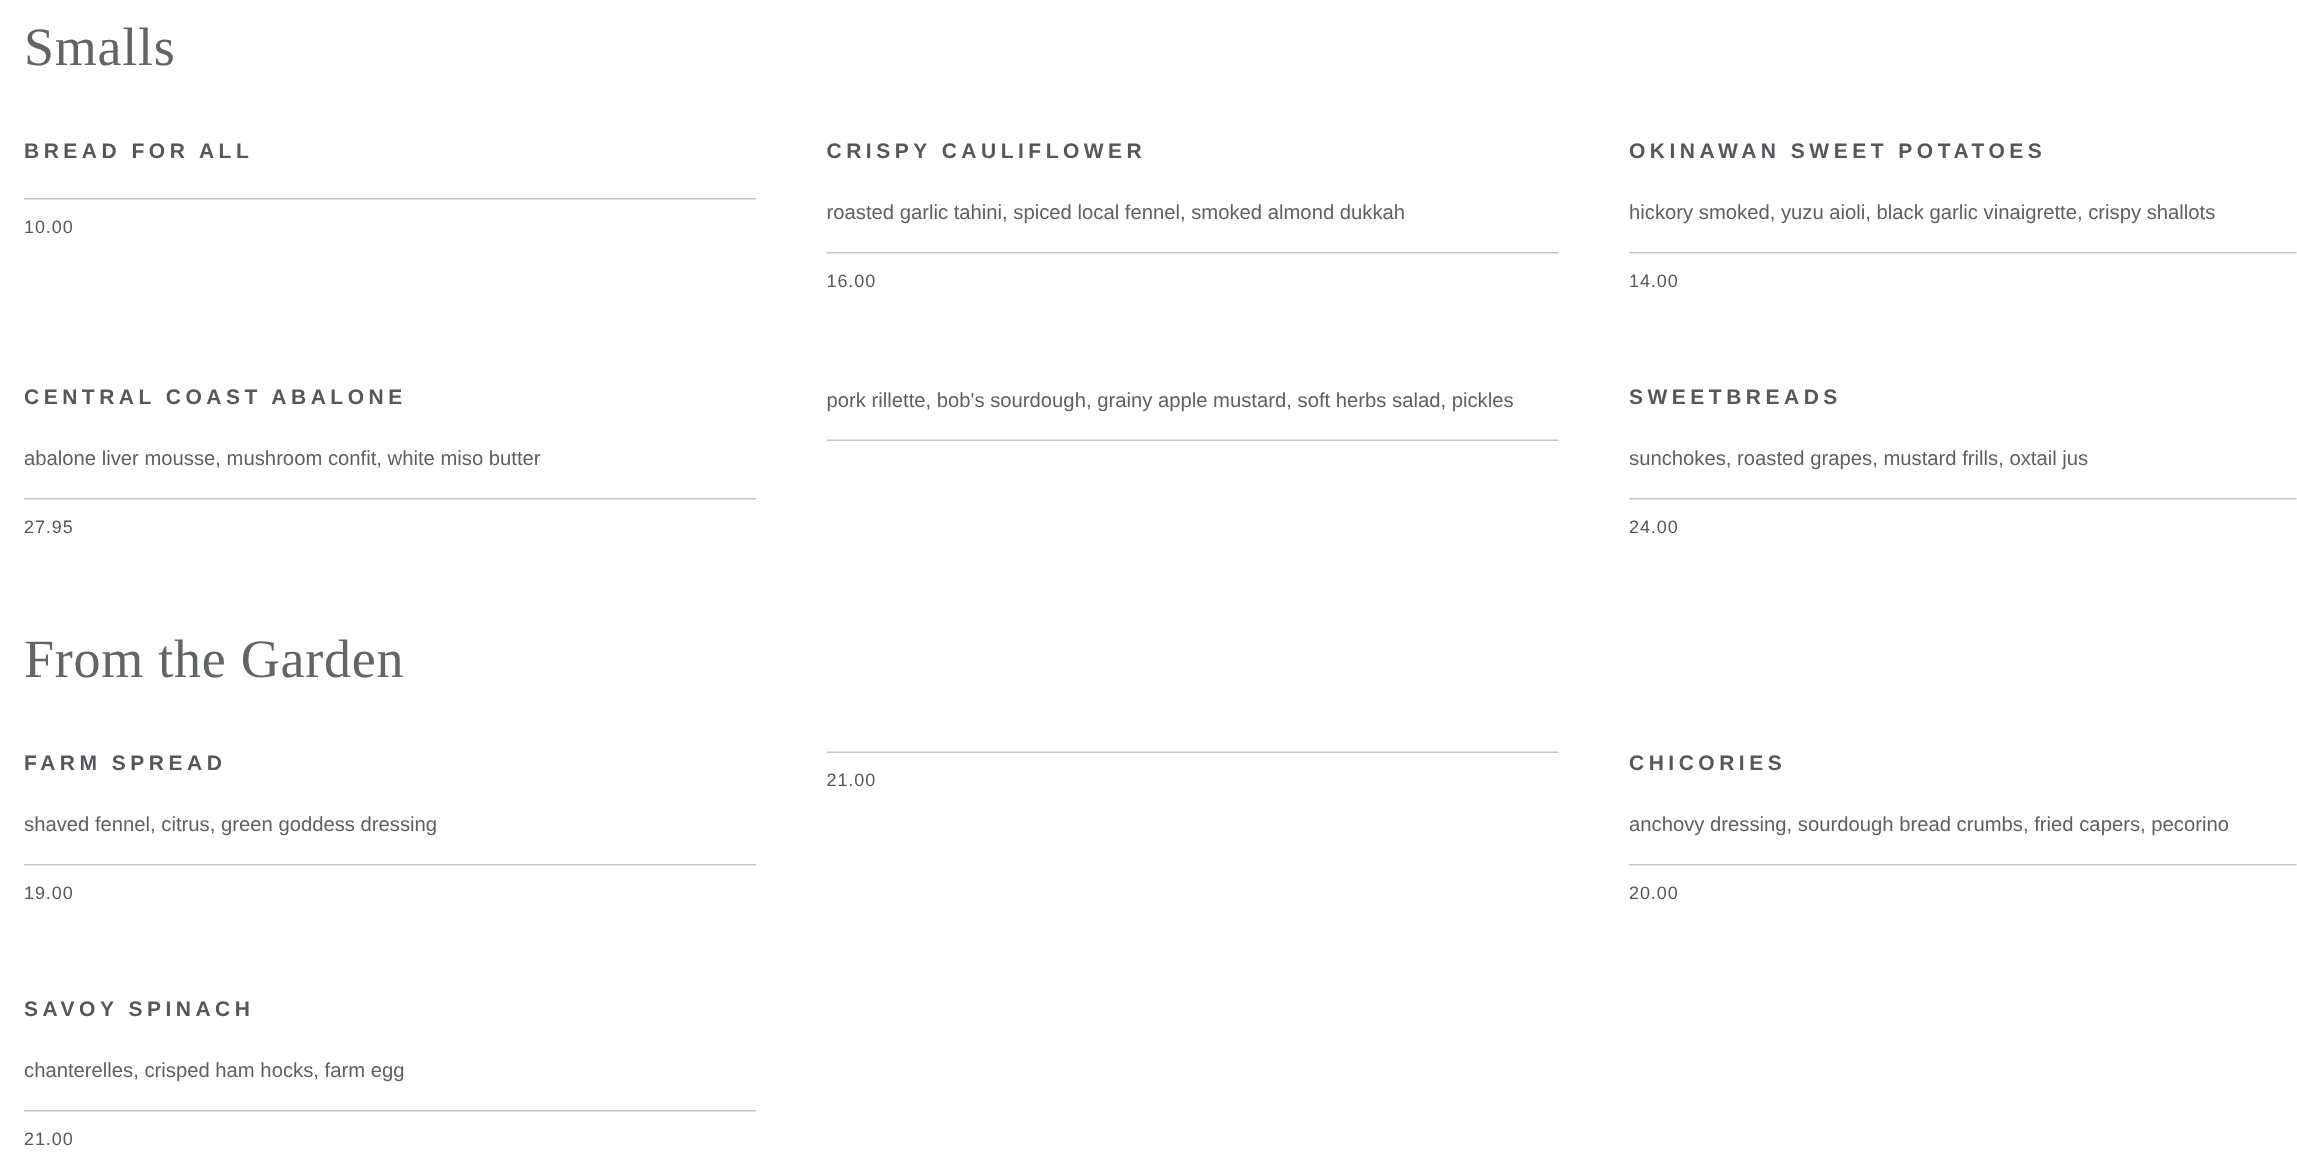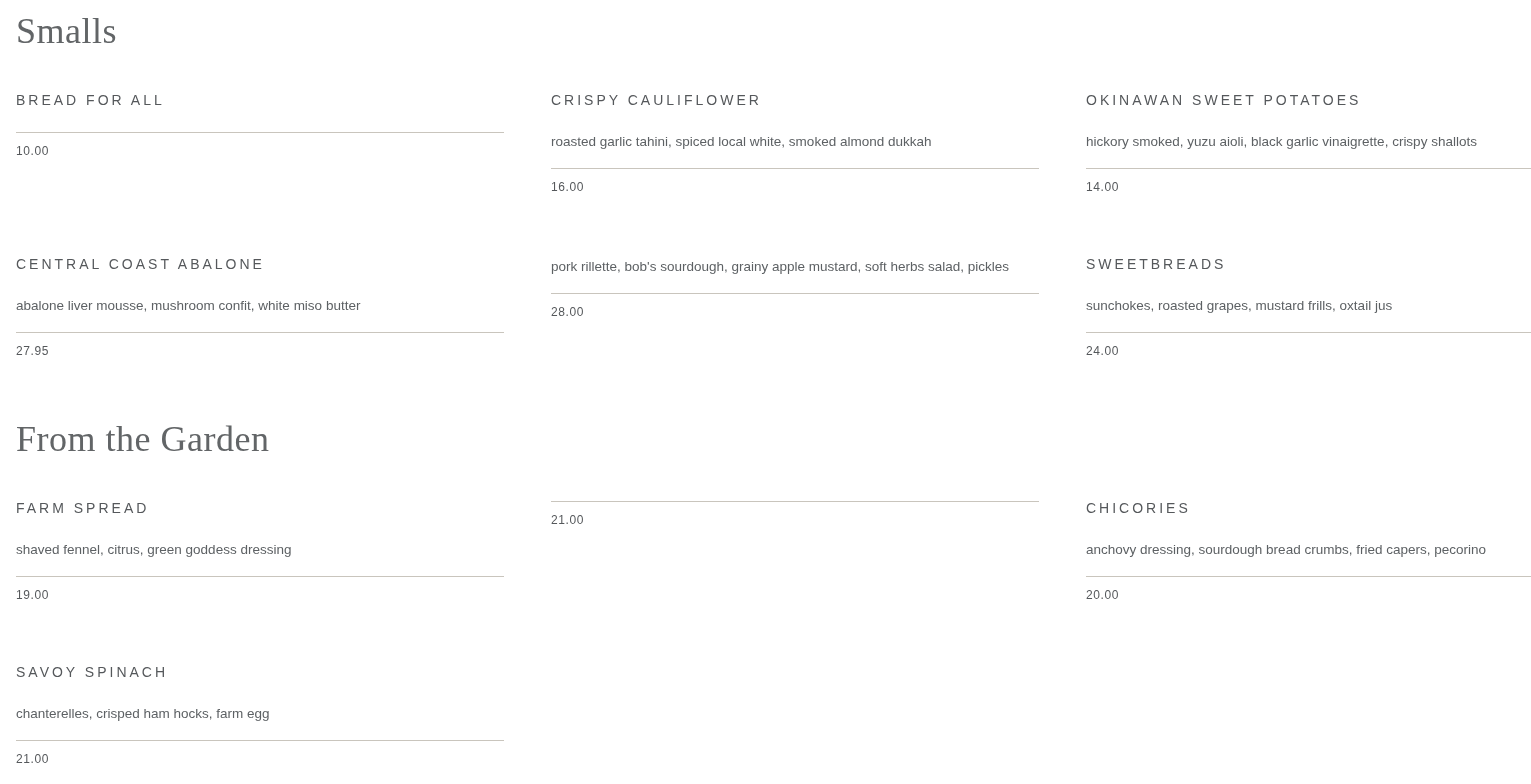--- a/index.html
+++ b/index.html
@@ -34,21 +34,21 @@
     display: grid;
     grid-template-columns: repeat(3, 488px);
     column-gap: 47px;
     row-gap: 62px;
     align-items: start;
   }
   .menu-item { width: 488px; }
   .item-name {
     font-size: 14px;
     line-height: 15px;
-    font-weight: 400;
+    font-weight: 700;
     letter-spacing: 3px;
     color: #55585b;
     margin: 0 0 24px 0;
   }
   .item-desc {
     font-size: 13.5px;
     line-height: 19px;
     font-weight: 400;
     color: #5d6164;
     margin: 0 0 17px 0;
@@ -77,40 +77,39 @@
     <h2 class="section-title">Smalls</h2>
     <div class="items-grid">
         <article class="menu-item no-desc">
     <h3 class="item-name">BREAD FOR ALL</h3>
 
     <div class="item-divider"></div>
     <div class="item-price">10.00</div>
   </article>
         <article class="menu-item">
     <h3 class="item-name">CRISPY CAULIFLOWER</h3>
-    <p class="item-desc">roasted garlic tahini, spiced local white, smoked almond dukkah</p>
+    <p class="item-desc">roasted garlic tahini, spiced local fennel, smoked almond dukkah</p>
     <div class="item-divider"></div>
     <div class="item-price">16.00</div>
   </article>
         <article class="menu-item">
     <h3 class="item-name">OKINAWAN SWEET POTATOES</h3>
     <p class="item-desc">hickory smoked, yuzu aioli, black garlic vinaigrette, crispy shallots</p>
     <div class="item-divider"></div>
     <div class="item-price">14.00</div>
   </article>
         <article class="menu-item">
     <h3 class="item-name">CENTRAL COAST ABALONE</h3>
     <p class="item-desc">abalone liver mousse, mushroom confit, white miso butter</p>
     <div class="item-divider"></div>
     <div class="item-price">27.95</div>
   </article>
         <article class="menu-item">
     <p class="item-desc">pork rillette, bob's sourdough, grainy apple mustard, soft herbs salad, pickles</p>
     <div class="item-divider"></div>
-    <div class="item-price">28.00</div>
   </article>
         <article class="menu-item">
     <h3 class="item-name">SWEETBREADS</h3>
     <p class="item-desc">sunchokes, roasted grapes, mustard frills, oxtail jus</p>
     <div class="item-divider"></div>
     <div class="item-price">24.00</div>
   </article>
       </div>
   </section>
     <section class="menu-section">

